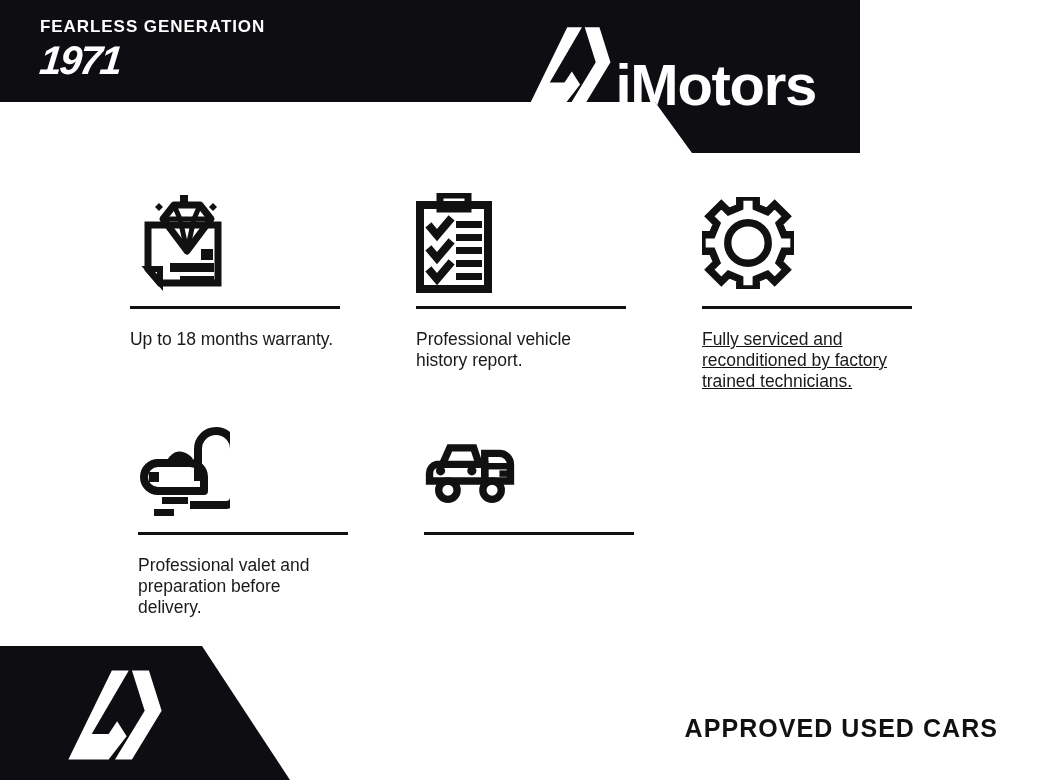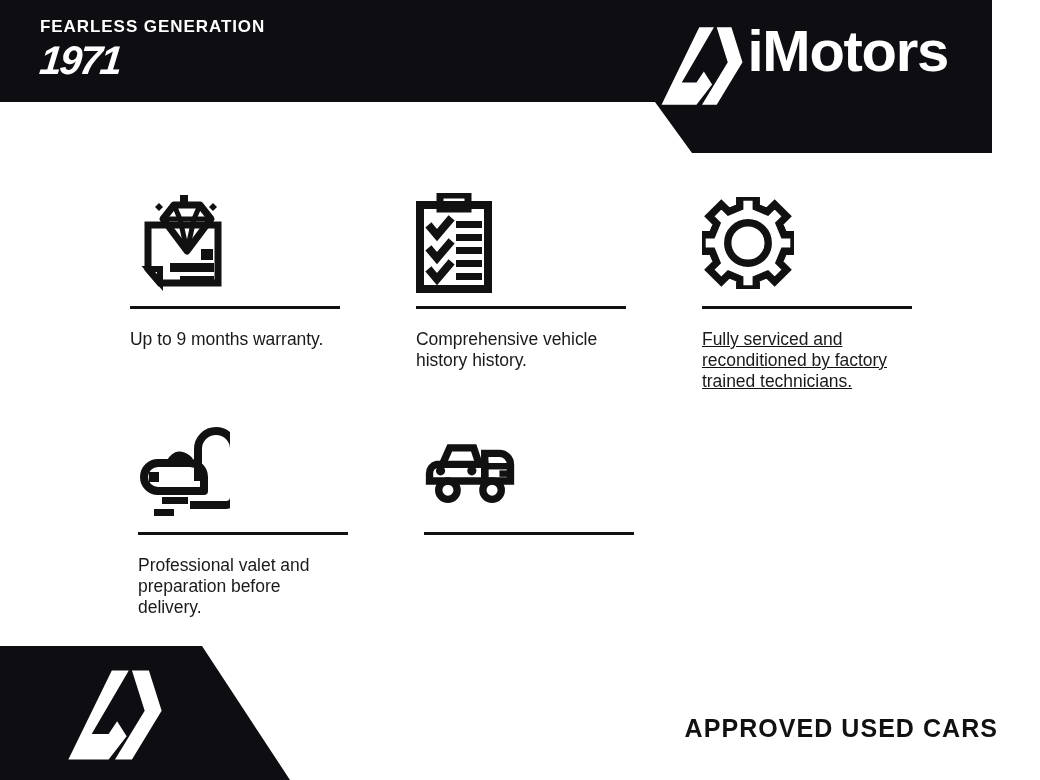--- a/index.html
+++ b/index.html
@@ -25,21 +25,21 @@
     height: 780px;
     background: #ffffff;
     overflow: hidden;
   }
 
   
   .header {
     position: absolute;
     left: 0;
     top: 0;
-    width: 992px;
+    width: 860px;
     height: 156px;
     background: #0d0d12;
     
     clip-path: polygon(
       0 0,
       1040px 0,
       1040px 153px,
       692px 153px,
       655px 102px,
       0 102px
@@ -73,21 +73,21 @@
     line-height: 1.05;
     transform: skewX(-6deg);
     transform-origin: left center;
   }
 
   .header-right {
     position: absolute;
     right: 44px;
     top: 20px;
     display: flex;
-    align-items: flex-start;
+    align-items: flex-end;
   }
 
   .brand-mark {
     width: 92px;
     height: 92px;
     display: block;
   }
 
   .brand-word {
     font-size: 58px;
@@ -238,21 +238,21 @@
             </g>
 
             <g fill="#111111">
               <rect x="50" y="2" width="8" height="8"></rect>
               <polygon points="25,14 29,10 33,14 29,18"></polygon>
               <polygon points="79,14 83,10 87,14 83,18"></polygon>
             </g>
           </svg>
         </div>
         <div class="divider"></div>
-        <div class="feature-text">Up to 9 months warranty.</div>
+        <div class="feature-text">Up to 18 months warranty.</div>
       </div>
 
       <div class="feature">
         <div class="feature-icon">
           <svg width="76" height="100" viewBox="0 0 76 100">
 
             <rect x="4" y="12" width="68" height="84" fill="none" stroke="#111111" stroke-width="8"></rect>
 
             <rect x="24" y="2" width="28" height="14" fill="none" stroke="#111111" stroke-width="7"></rect>
 
@@ -265,21 +265,21 @@
             <g fill="#111111">
               <rect x="40" y="28" width="26" height="7"></rect>
               <rect x="40" y="41" width="26" height="7"></rect>
               <rect x="40" y="54" width="26" height="7"></rect>
               <rect x="40" y="67" width="26" height="7"></rect>
               <rect x="40" y="80" width="26" height="7"></rect>
             </g>
           </svg>
         </div>
         <div class="divider"></div>
-        <div class="feature-text">Comprehensive vehicle history history.</div>
+        <div class="feature-text">Professional vehicle history report.</div>
       </div>
 
       <div class="feature">
         <div class="feature-icon">
           <svg width="92" height="92" viewBox="0 0 100 100">
             <g fill="none" stroke="#111111" stroke-width="8" stroke-linejoin="miter">
               <path d="M41 5 H59 V16 L71 21 L79 13 L92 26 L84 34 L89 46 H100 V64 H89 L84 76 L92 84 L79 97 L71 89 L59 94 V105 H41 V94 L29 89 L21 97 L8 84 L16 76 L11 64 H0 V46 H11 L16 34 L8 26 L21 13 L29 21 L41 16 Z" transform="translate(0,-5) scale(1,1)"></path>
               <circle cx="50" cy="50" r="22"></circle>
             </g>
           </svg>

